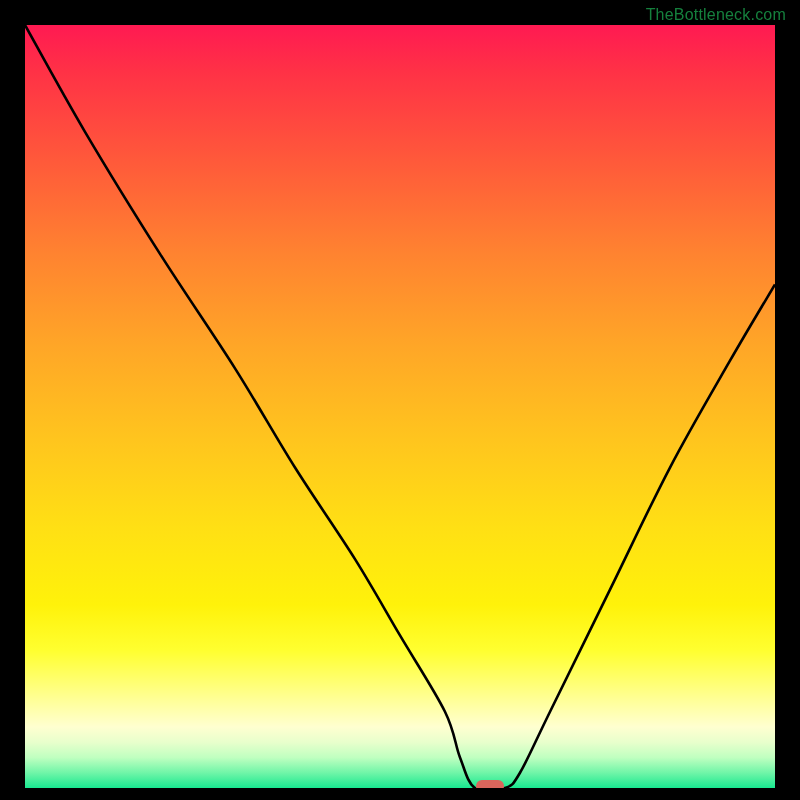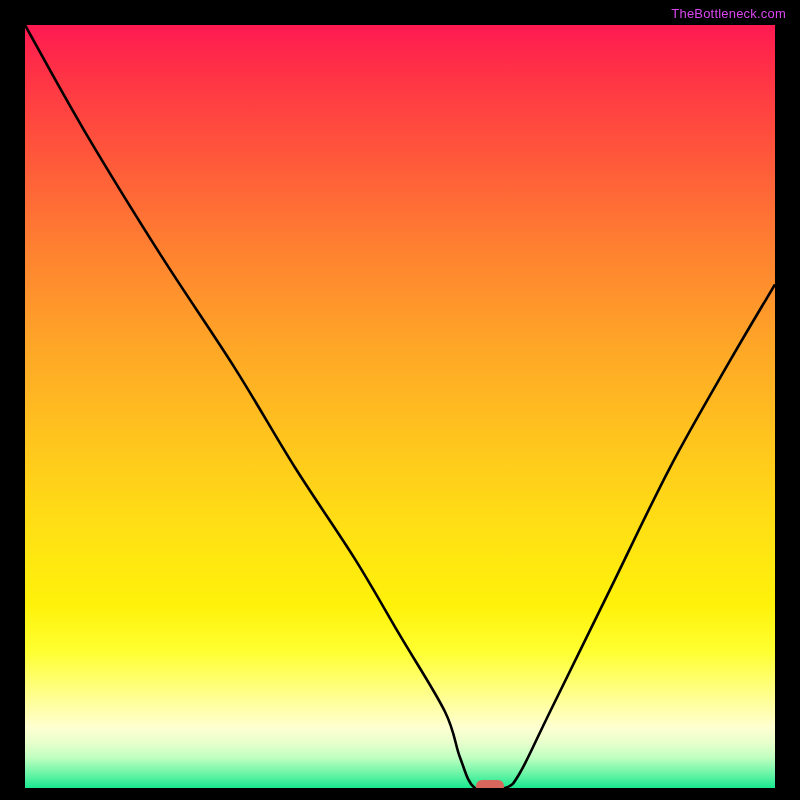--- a/index.html
+++ b/index.html
@@ -8,22 +8,22 @@
     width: 800px;
     height: 800px;
     background: #000;
     position: relative;
     font-family: Arial, sans-serif;
   }
   .watermark {
     position: absolute;
     top: 6px;
     right: 14px;
-    color: #d946ef;
-    font-size: 13px;
+    color: #15803d;
+    font-size: 16px;
     letter-spacing: 0.2px;
     z-index: 10;
   }
   .plot-rect {
     position: absolute;
     left: 25px;
     top: 25px;
     width: 750px;
     height: 763px;
     overflow: hidden;

